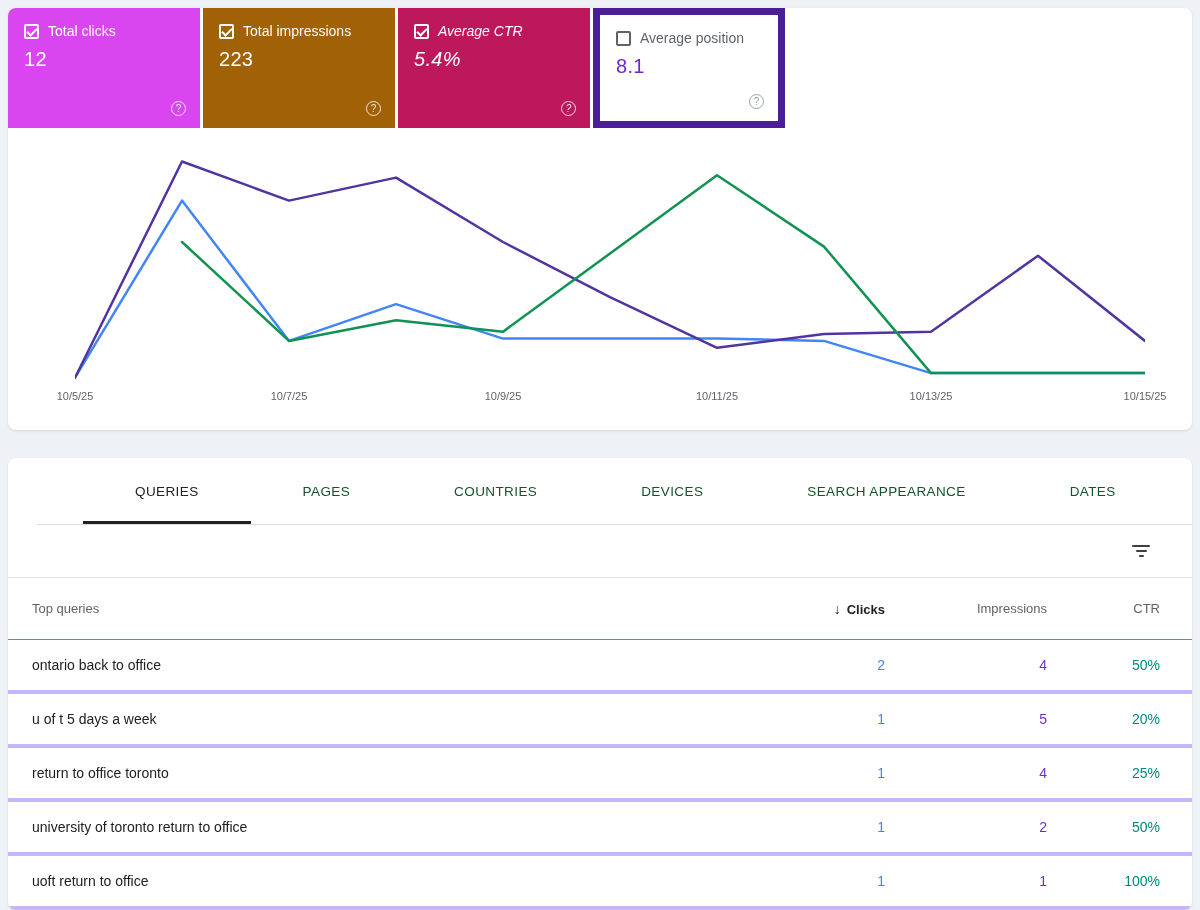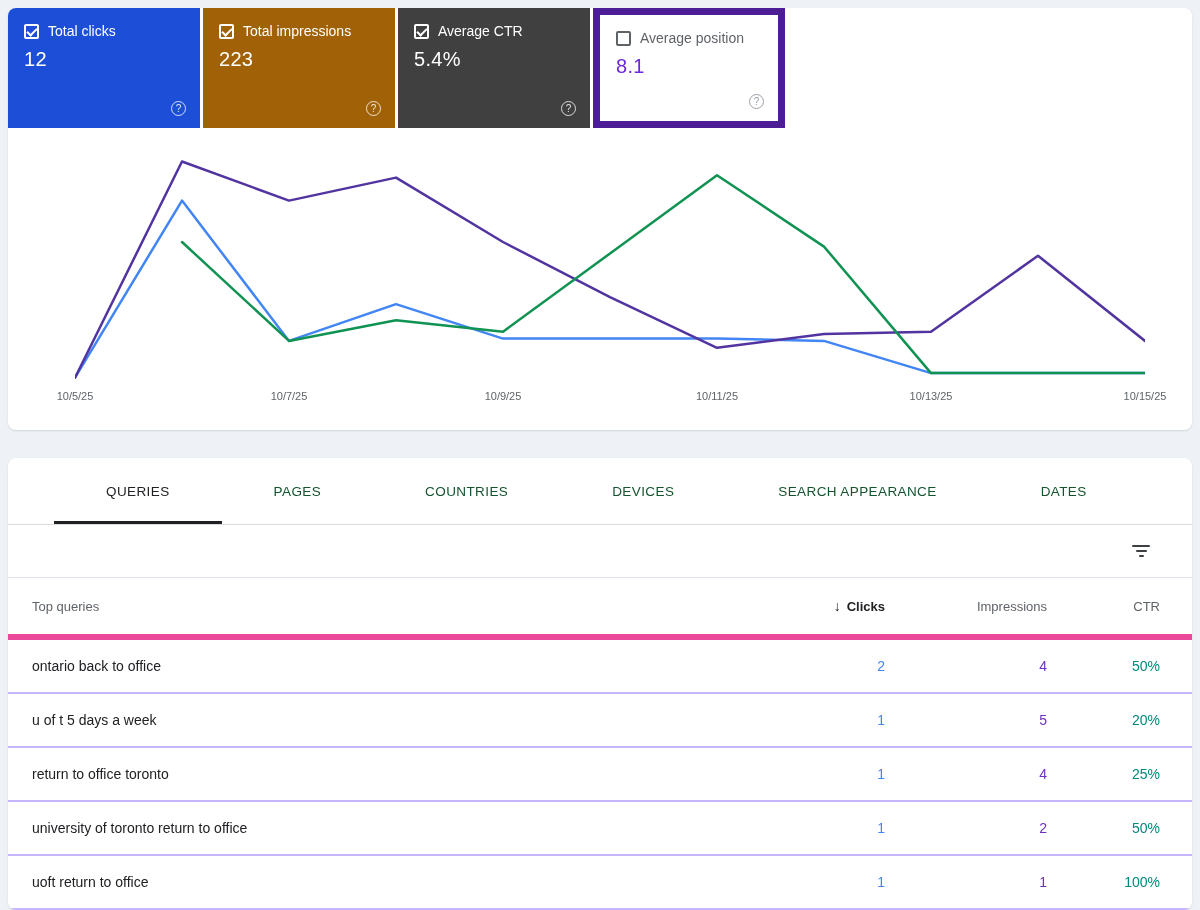--- a/index.html
+++ b/index.html
@@ -5,23 +5,23 @@
   * { margin:0; padding:0; box-sizing:border-box; }
   html,body { width:1200px; height:910px; }
   body { background:#eef1f5; font-family:"Liberation Sans", sans-serif; overflow:hidden; color:#202124; }
 
   .panel { background:#ffffff; border-radius:8px; box-shadow:0 1px 2px rgba(60,64,67,.15); }
 
   
   .chart-panel { margin:8px; height:422px; }
   .metric-row { display:flex; gap:3px; }
   .metric-card { width:192px; height:120px; position:relative; padding:15px 16px; color:#fff; cursor:pointer; }
-  .metric-card.card-0 { background:#1d4ed8; border-top-left-radius:8px; }
+  .metric-card.card-0 { background:#d946ef; border-top-left-radius:8px; }
   .metric-card.card-1 { background:#a16207; }
-  .metric-card.card-2 { background:#404040; }
+  .metric-card.card-2 { background:#be185d;font-style:italic; }
   .metric-card.card-3 { background:#ffffff; border:7px solid #4c1d95; }
   .metric-top { display:flex; align-items:center; gap:9px; margin-bottom:9px; }
   .metric-label { font-size:14px; }
   .card-3 .metric-label { color:#5f6368; }
   .metric-value { font-size:20px; letter-spacing:.3px; }
   .card-3 .metric-value { color:#6d28d9; }
 
   .cbx { width:15px; height:15px; border:2px solid #fff; border-radius:2px; position:relative; flex:0 0 auto; }
   .cbx.checked::after { content:""; position:absolute; left:1px; top:2px; width:8px; height:4px;
       border-left:2px solid #fff; border-bottom:2px solid #fff; transform:rotate(-45deg); }
@@ -35,40 +35,40 @@
   .chart-wrap { margin:22px 47px 0 67px; position:relative; }
   .chart-wrap svg { display:block; width:100%; height:230px; }
   .x-labels { position:relative; height:20px; margin-top:10px; }
   .x-labels span { position:absolute; transform:translateX(-50%); font-size:11px; color:#5f6368; white-space:nowrap; }
   .x-labels span:nth-child(1){left:0%} .x-labels span:nth-child(2){left:20%}
   .x-labels span:nth-child(3){left:40%} .x-labels span:nth-child(4){left:60%}
   .x-labels span:nth-child(5){left:80%} .x-labels span:nth-child(6){left:100%}
 
   
   .table-panel { margin:28px 8px 0; height:452px; overflow:hidden; }
-  .tabs { display:flex; height:67px; align-items:stretch; padding-left:46px; border-bottom:1px solid #dadce0; }
+  .tabs { display:flex; height:67px; align-items:stretch; padding-left:46px; border-bottom:1px solid #dadce0;margin-left:29px; }
   .tab { display:flex; align-items:center; padding:0 52px; font-size:13.5px; letter-spacing:.4px;
       color:#14532d; font-weight:500; cursor:pointer; white-space:nowrap; }
   .tab.active { color:#202124; box-shadow:inset 0 -3px 0 #202124; }
 
   .filter-row { height:53px; display:flex; justify-content:flex-end; align-items:center;
       padding-right:38px; border-bottom:1px solid #dfe3ea; }
   .filter-icon { display:flex; flex-direction:column; align-items:center; gap:3px; cursor:pointer; padding:4px; }
   .filter-icon i { display:block; height:2px; background:#3c4043; border-radius:1px; }
   .filter-icon i:nth-child(1){width:18px} .filter-icon i:nth-child(2){width:11px} .filter-icon i:nth-child(3){width:5px}
 
   .grid-row { display:grid; grid-template-columns:1fr 160px 162px 113px; align-items:center;
       padding:0 32px 0 24px; }
-  .thead { height:62px; border-bottom:6px solid #ec4899; }
+  .thead { height:62px; border-bottom:1px solid #ec4899; }
   .th { font-size:13px; color:#5f6368; }
   .th.num { text-align:right; }
   .th.sorted { color:#202124; font-weight:700; }
   .sort-arrow { font-size:14px; font-weight:400; margin-right:6px; color:#202124; }
 
-  .trow { height:54px; border-bottom:2px solid #c4b5fd; cursor:pointer; }
+  .trow { height:54px; border-bottom:4px solid #c4b5fd; cursor:pointer; }
   .td-query { font-size:14px; color:#202124; }
   .td { font-size:14px; text-align:right; }
   .td.clicks { color:#4285f4; }
   .td.impr { color:#6d32bd; }
   .td.ctr { color:#00897b;padding-left:48px; }
 </style>
 </head>
 <body>
 
 <div class="panel chart-panel">

